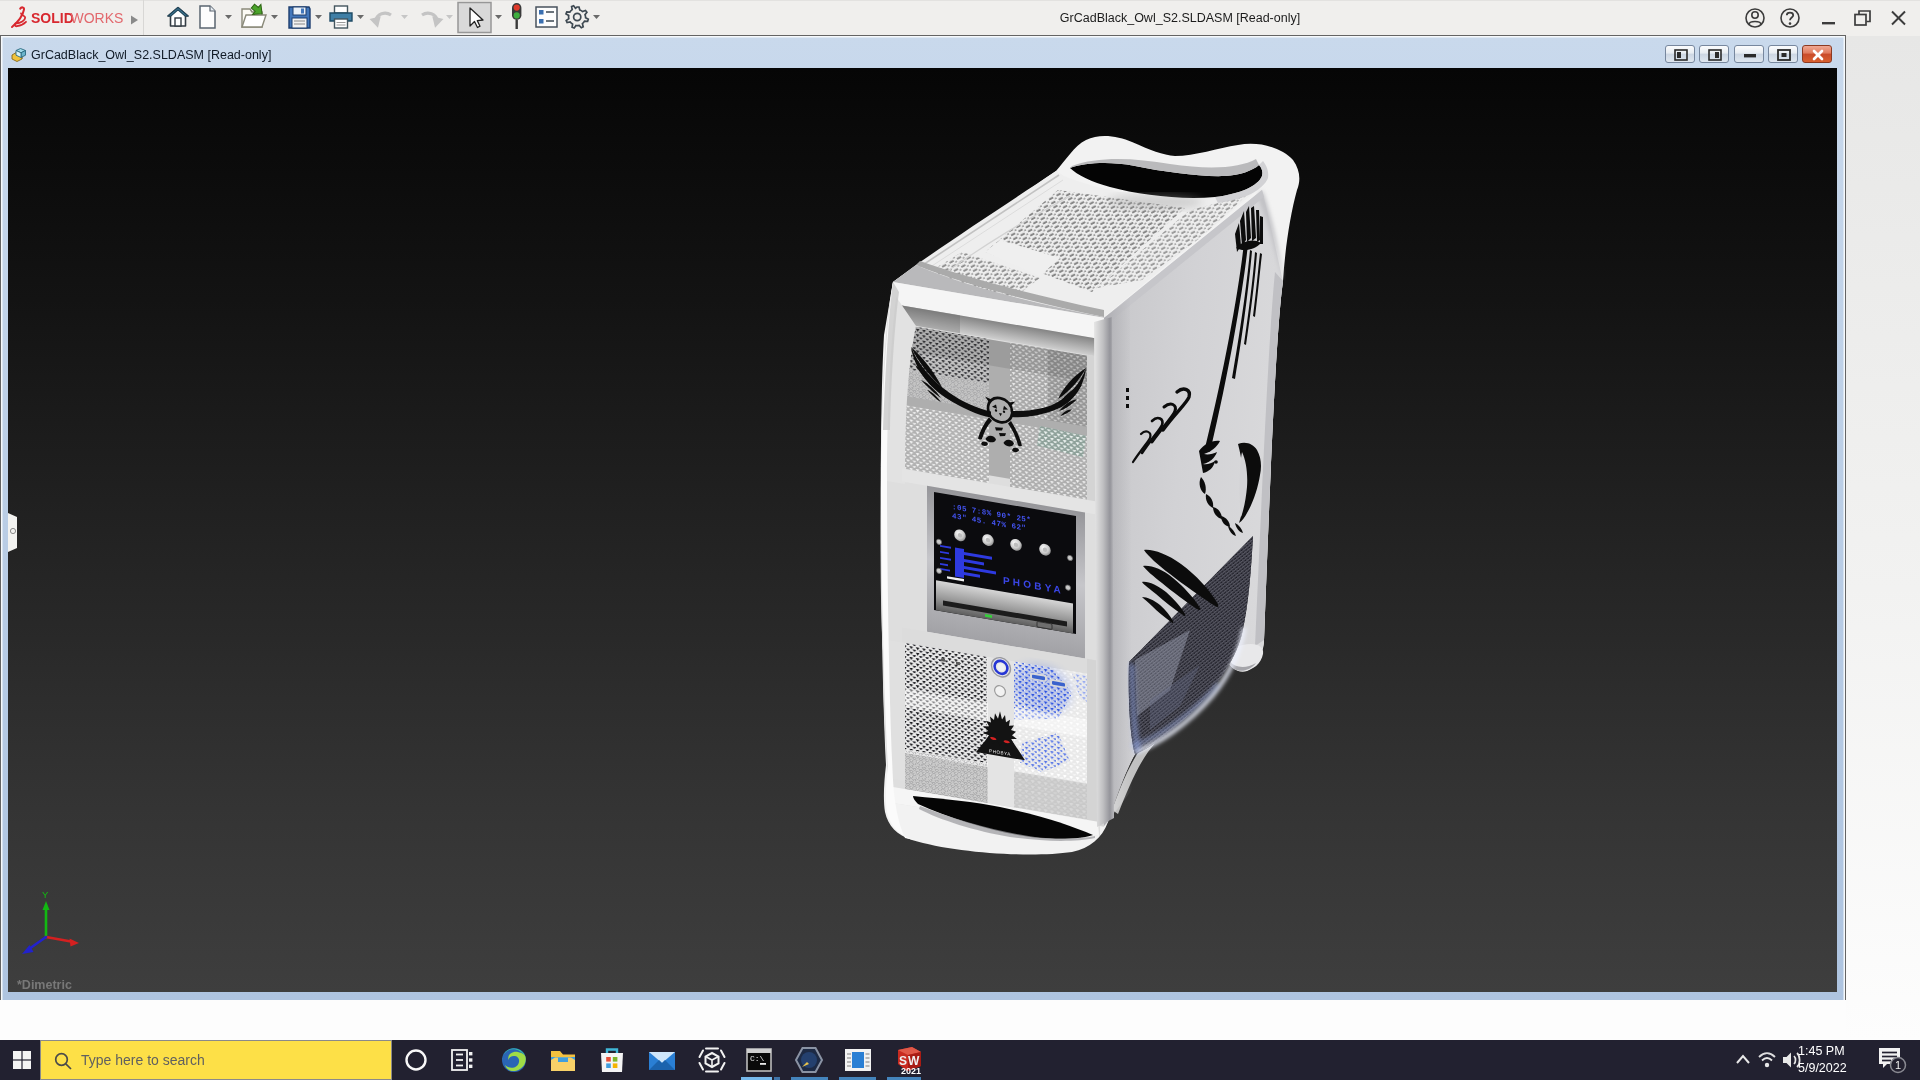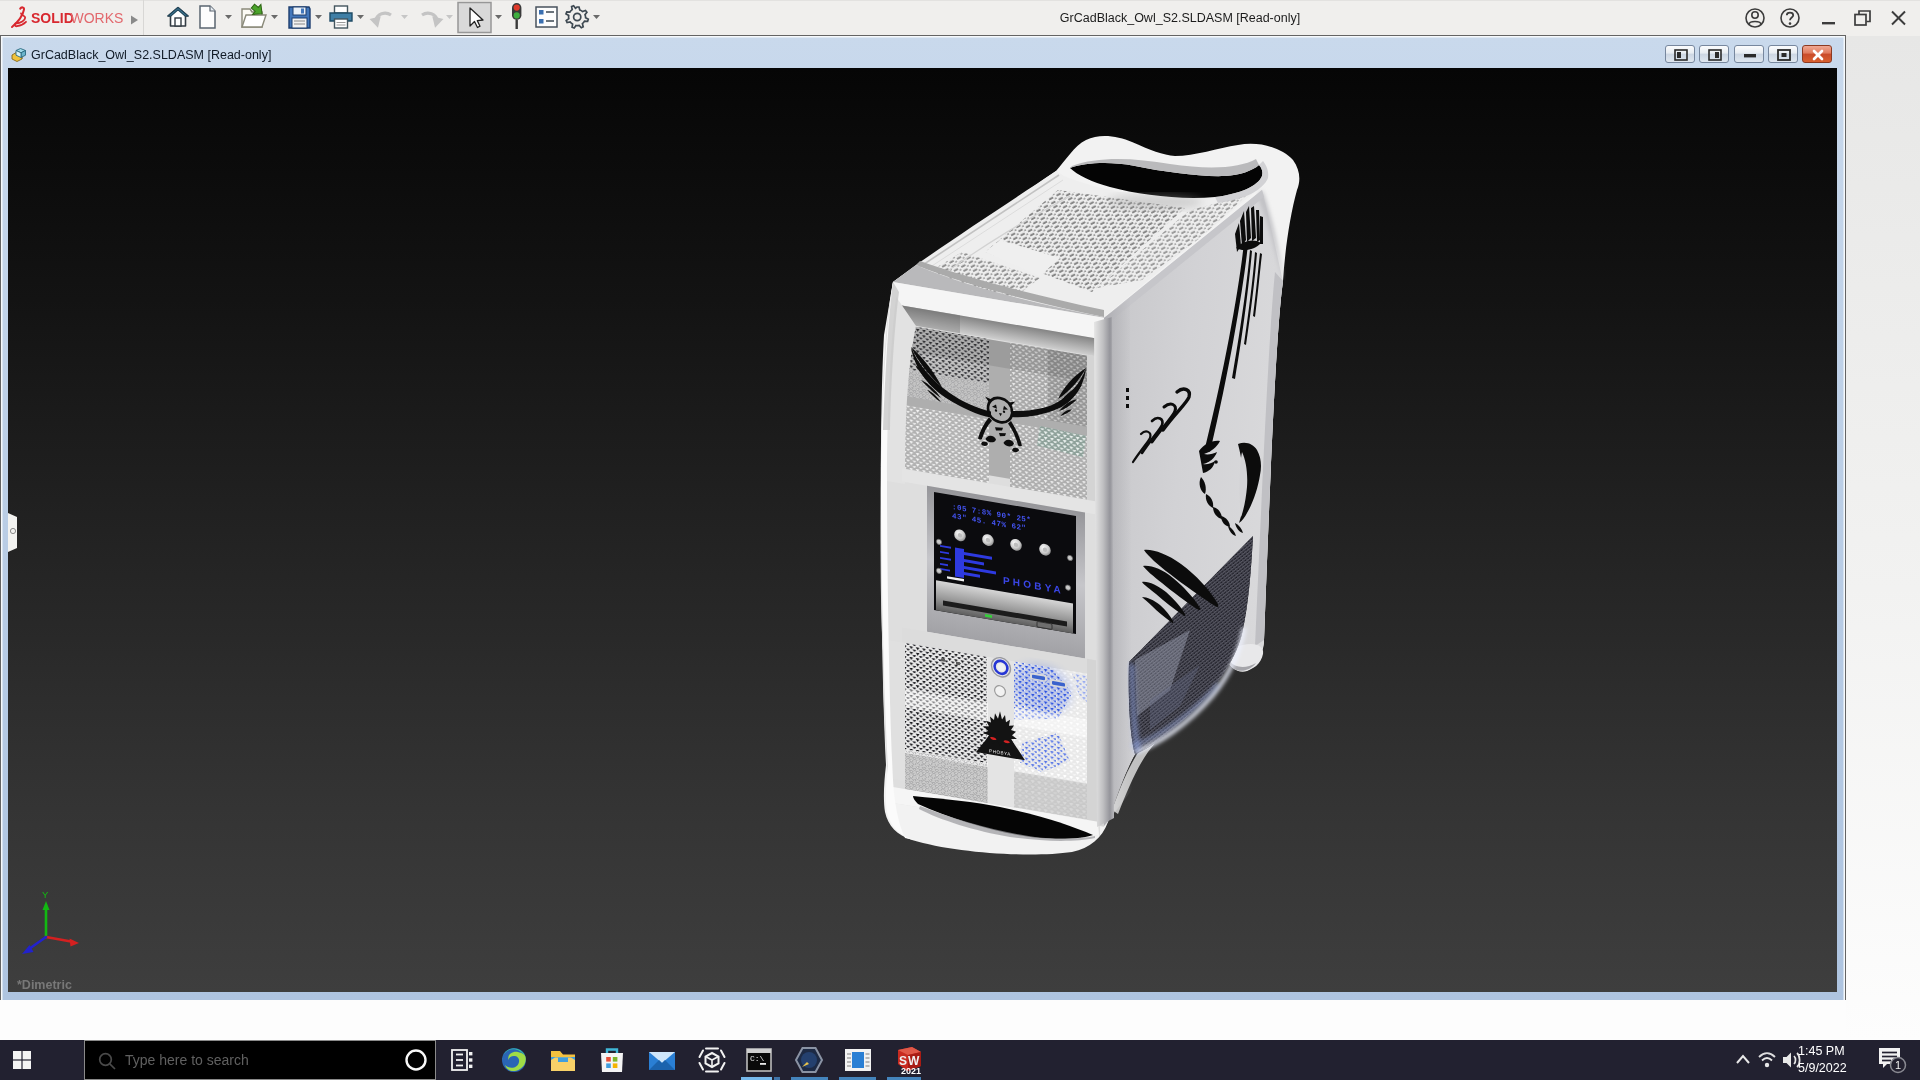--- a/index.html
+++ b/index.html
@@ -29,22 +29,22 @@
   #wintitle{left:31px;top:44px;height:22px;line-height:22px;font-size:12.5px;color:#101a26;}
   #winbtns{left:1665px;top:45px;}
   .wbtn{position:absolute;top:0;width:30px;height:18px;border:1px solid #77879e;border-radius:3px;
     background:linear-gradient(#fbfcfd,#e7ecf2 45%,#ccd6e3 50%,#dfe7f0);}
   #wclose{background:linear-gradient(#f0a893,#e07a5c 45%,#c94b2a 50%,#d9602f);border-color:#8c3a22;}
   
   #viewport{left:8px;top:68px;width:1829px;height:924px;background:#000;}
 
   
   #taskbar{left:0;top:1040px;width:1920px;height:40px;background:#222130;}
-  #searchbox{left:40px;top:1040px;width:352px;height:40px;background:#000000;border:1px solid #8a8a8a;
-    font-size:14px;color:#606060;line-height:38px;margin-left:44px;}
+  #searchbox{left:40px;top:1040px;width:352px;height:40px;background:#fde047;border:1px solid #8a8a8a;
+    font-size:14px;color:#606060;line-height:38px;}
   #tbicons{left:0;top:1040px;}
   #tray{left:1720px;top:1040px;}
   #clock{left:1798px;top:1043px;width:60px;height:32px;color:#ffffff;font-size:12.5px;text-align:left;line-height:17px;}
 </style>
 </head>
 <body>
 <div class="abs" id="topbar"></div>
 <div class="abs" id="swlogo"><svg width="140" height="28" viewBox="0 0 140 28">
   <g fill="none" stroke="#d8282f" stroke-linecap="round">
     <path d="M4 23 C11 17 15 11 16 5.5 M16 5.5 C16.3 3.2 13.5 2.6 12.2 4.6" stroke-width="2"></path>

